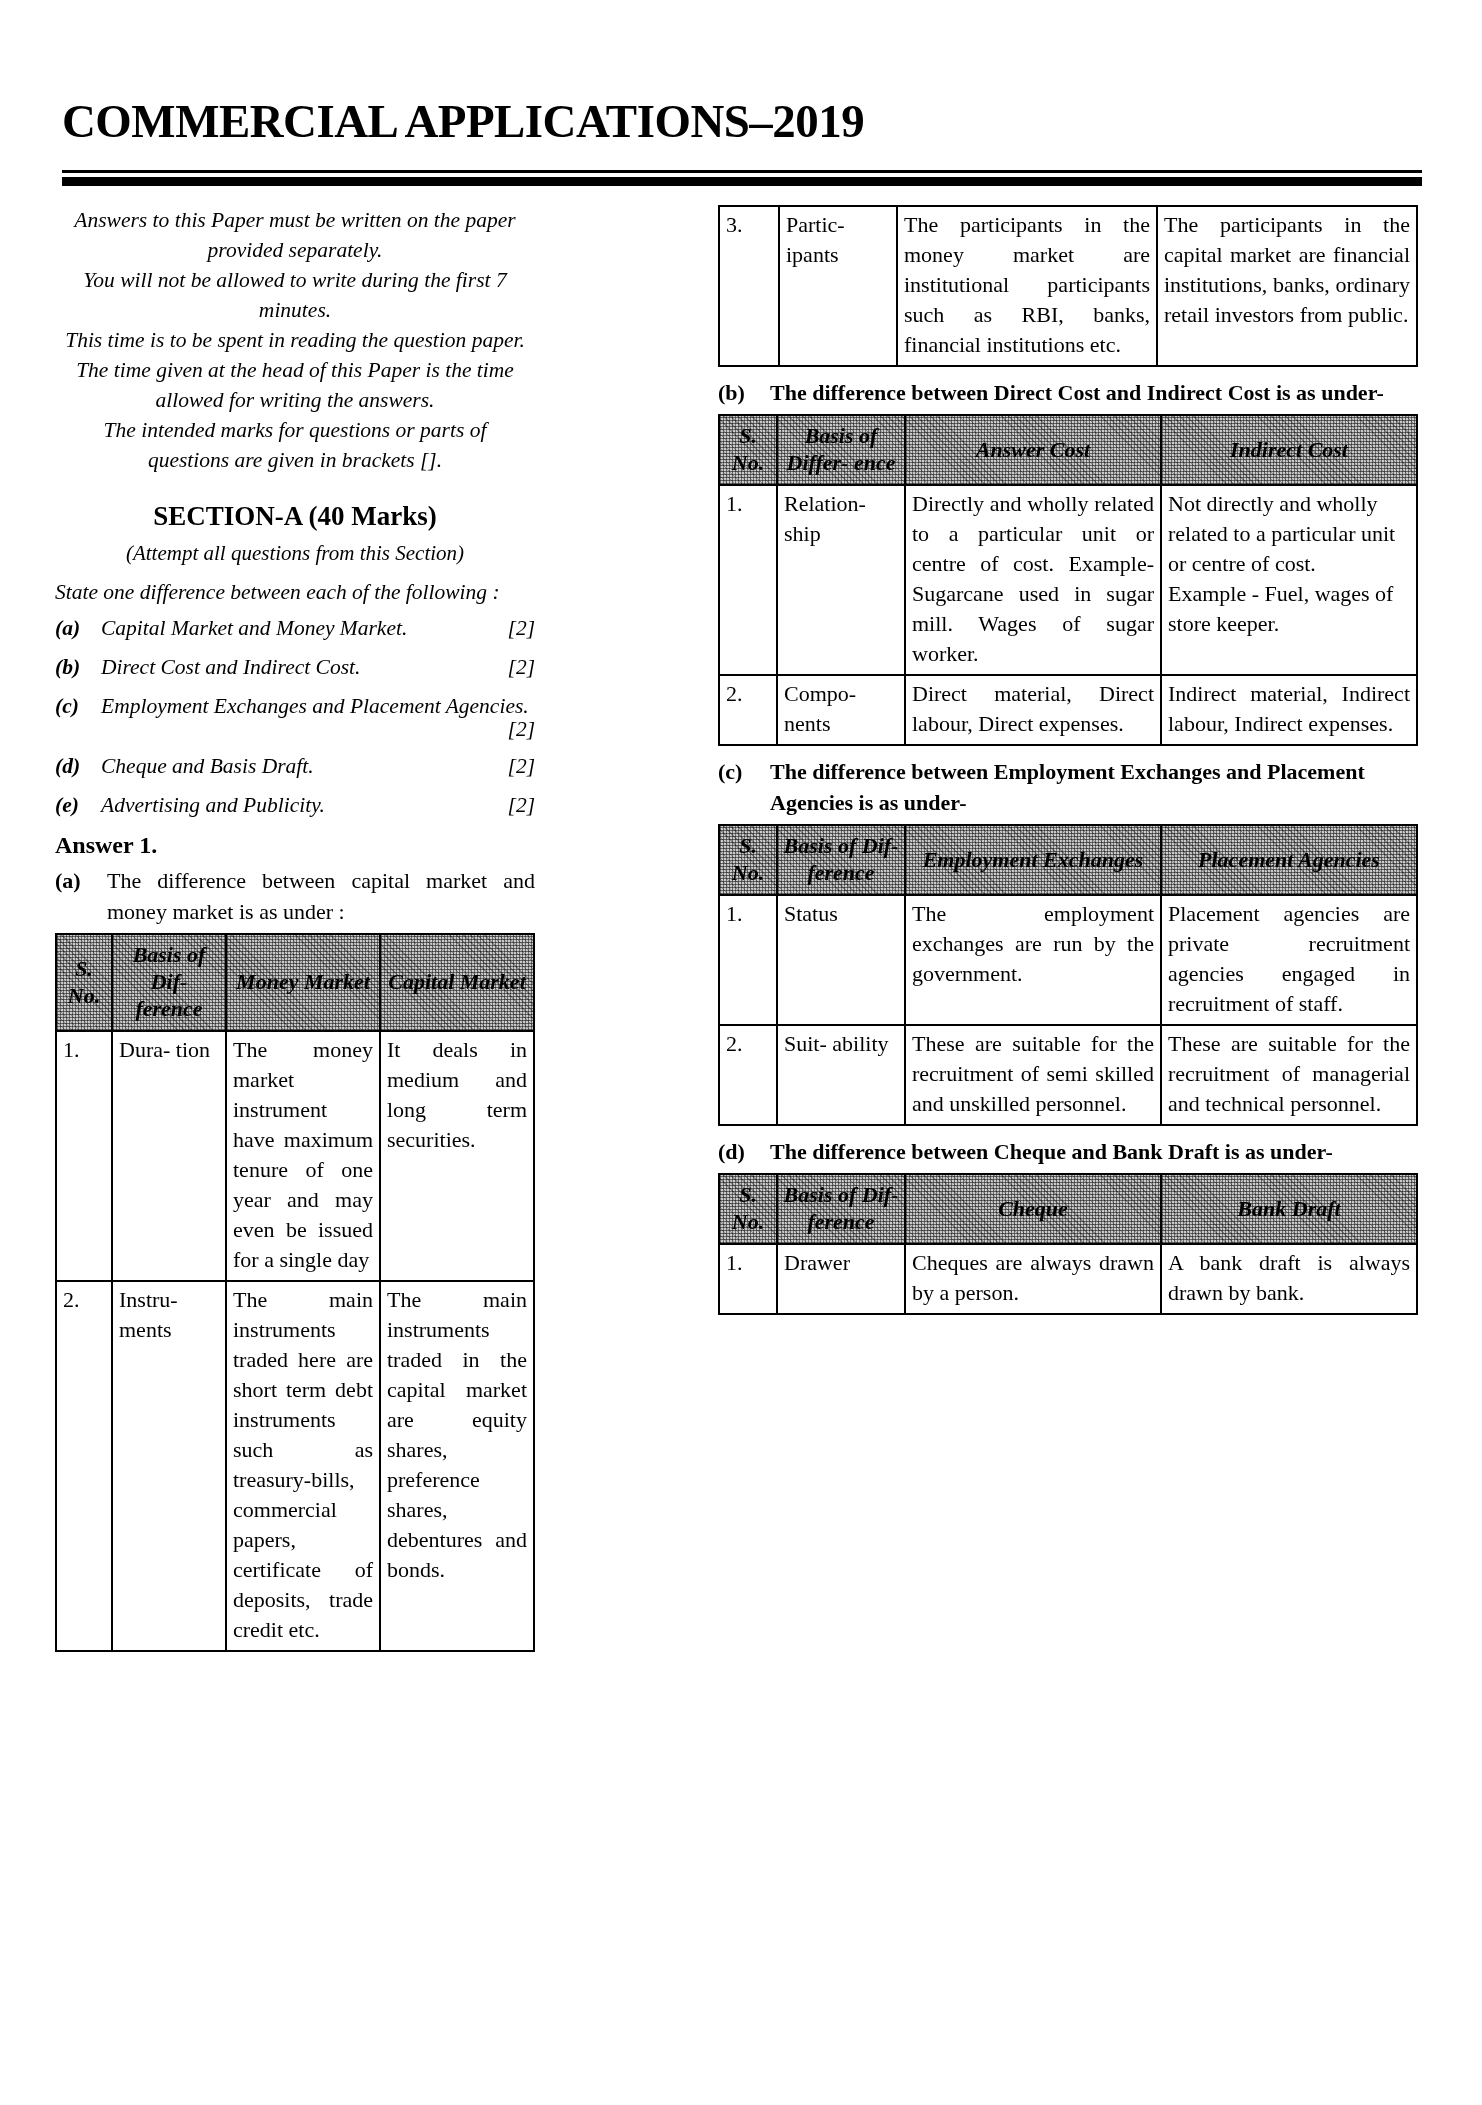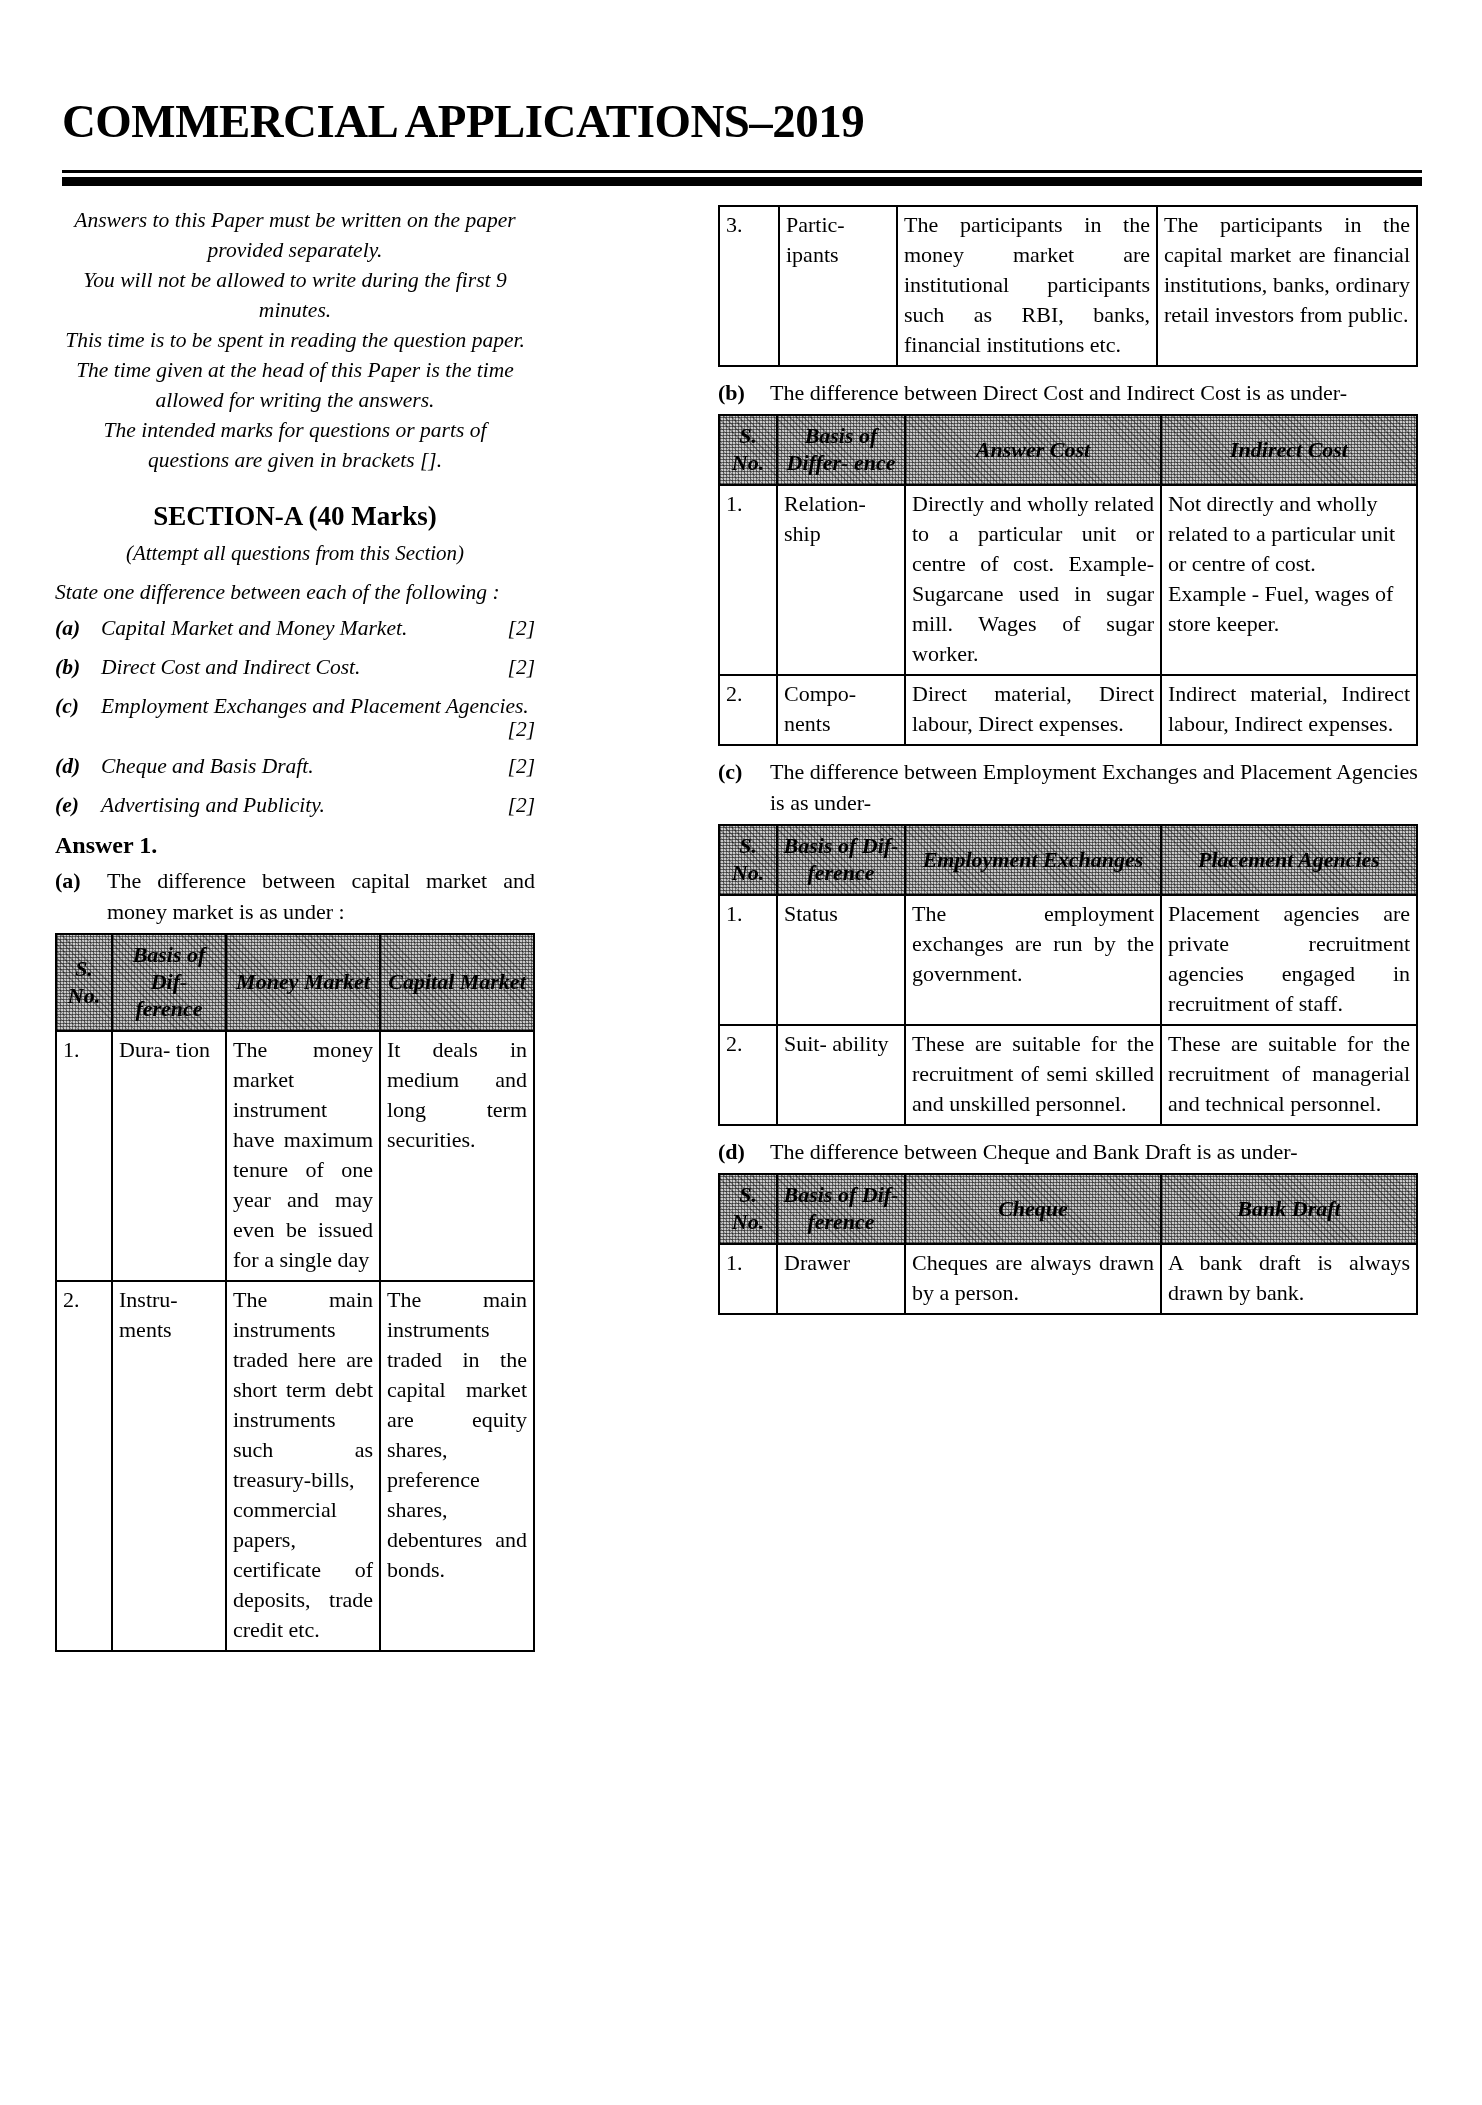--- a/index.html
+++ b/index.html
@@ -70,21 +70,21 @@
 
   .ahead{font-weight:bold;font-size:24px;margin:12px 0 6px 0;}
 
   
   .para{
     display:flex;font-size:22px;line-height:31px;margin:0 0 6px 0;
     align-items:flex-start;
   }
   .para .plbl{font-weight:bold;width:52px;flex:0 0 52px;}
   .para .ptxt{flex:1 1 auto;text-align:justify;}
-  .para .ptxt.nj{text-align:left;}
+  .para .ptxt.nj{text-align:left;font-weight:bold;}
 
   
   table.diff{
     border-collapse:collapse;
     width:100%;
     table-layout:fixed;
     margin:6px 0 10px 0;
     font-size:22px;
     line-height:30px;
   }
@@ -137,21 +137,21 @@
     <div class="rule-thin"></div>
     <div class="rule-gap"></div>
     <div class="rule-thick"></div>
   </div>
 
   <div class="col col-left">
     <div class="inner">
 
       <div class="instr-p">
         <div class="instr">Answers to this Paper must be written on the paper provided separately.</div>
-        <div class="instr">You will not be allowed to write during the first 9 minutes.</div>
+        <div class="instr">You will not be allowed to write during the first 7 minutes.</div>
         <div class="instr">This time is to be spent in reading the question paper.</div>
         <div class="instr">The time given at the head of this Paper is the time allowed for writing the answers.</div>
         <div class="instr">The intended marks for questions or parts of questions are given in brackets [].</div>
       </div>
 
       <div class="sec-head">SECTION-A (40 Marks)</div>
       <div class="sec-sub">(Attempt all questions from this Section)</div>
 
       <div class="qintro">State one difference between each of the following :</div>
 

